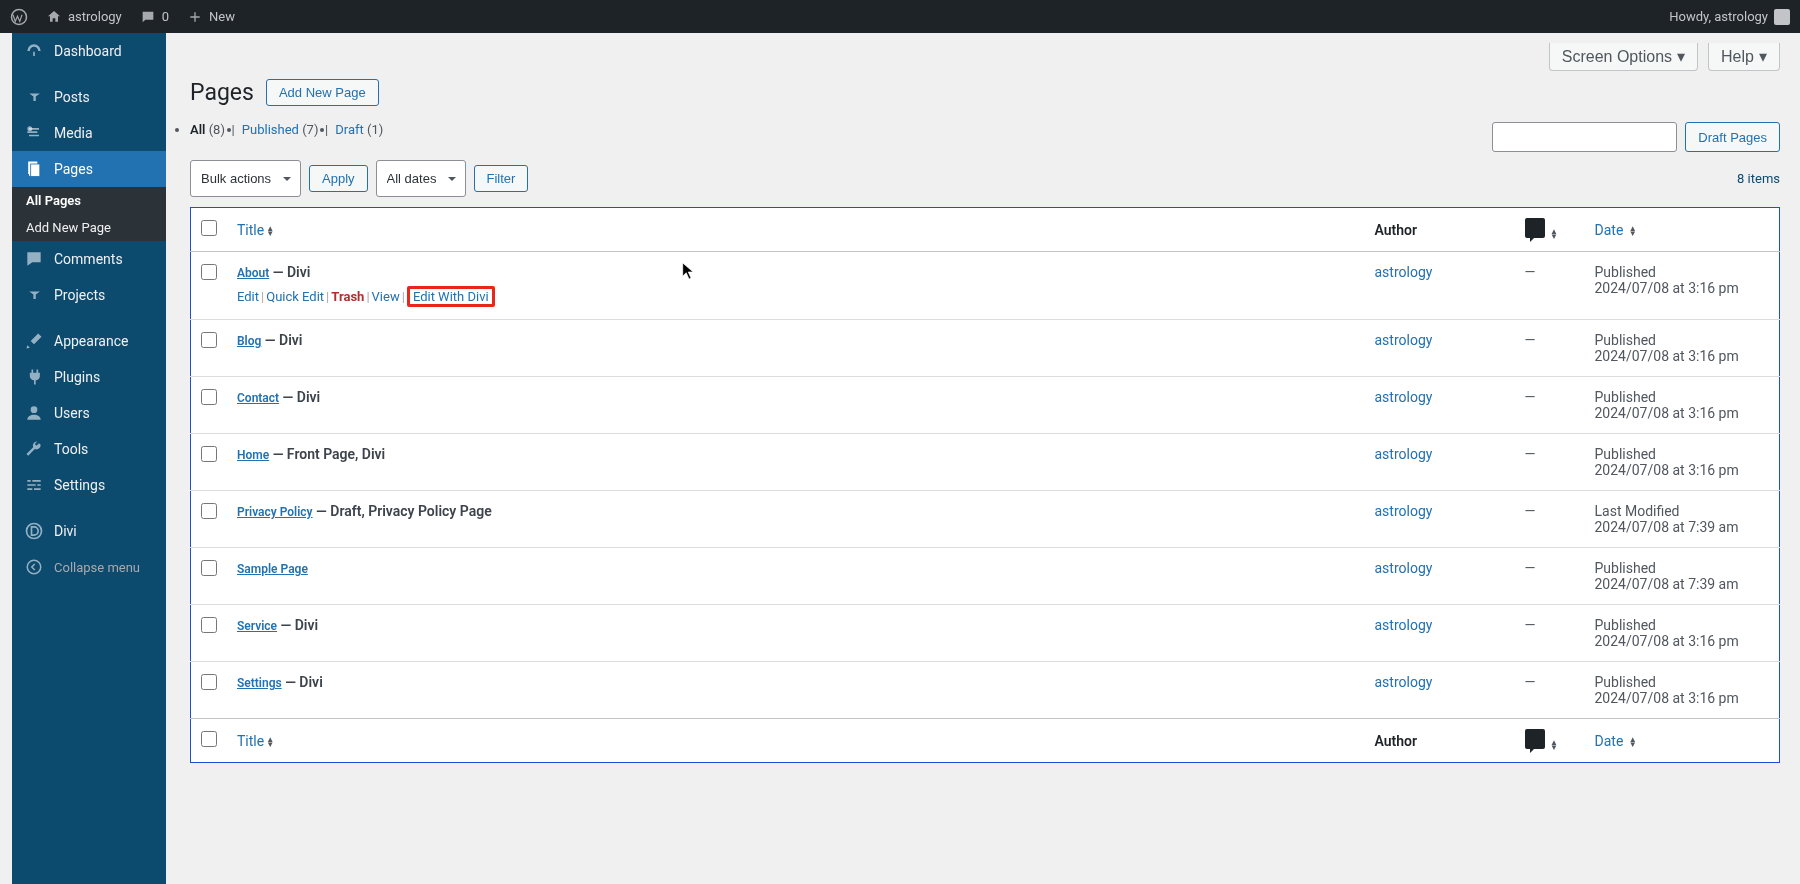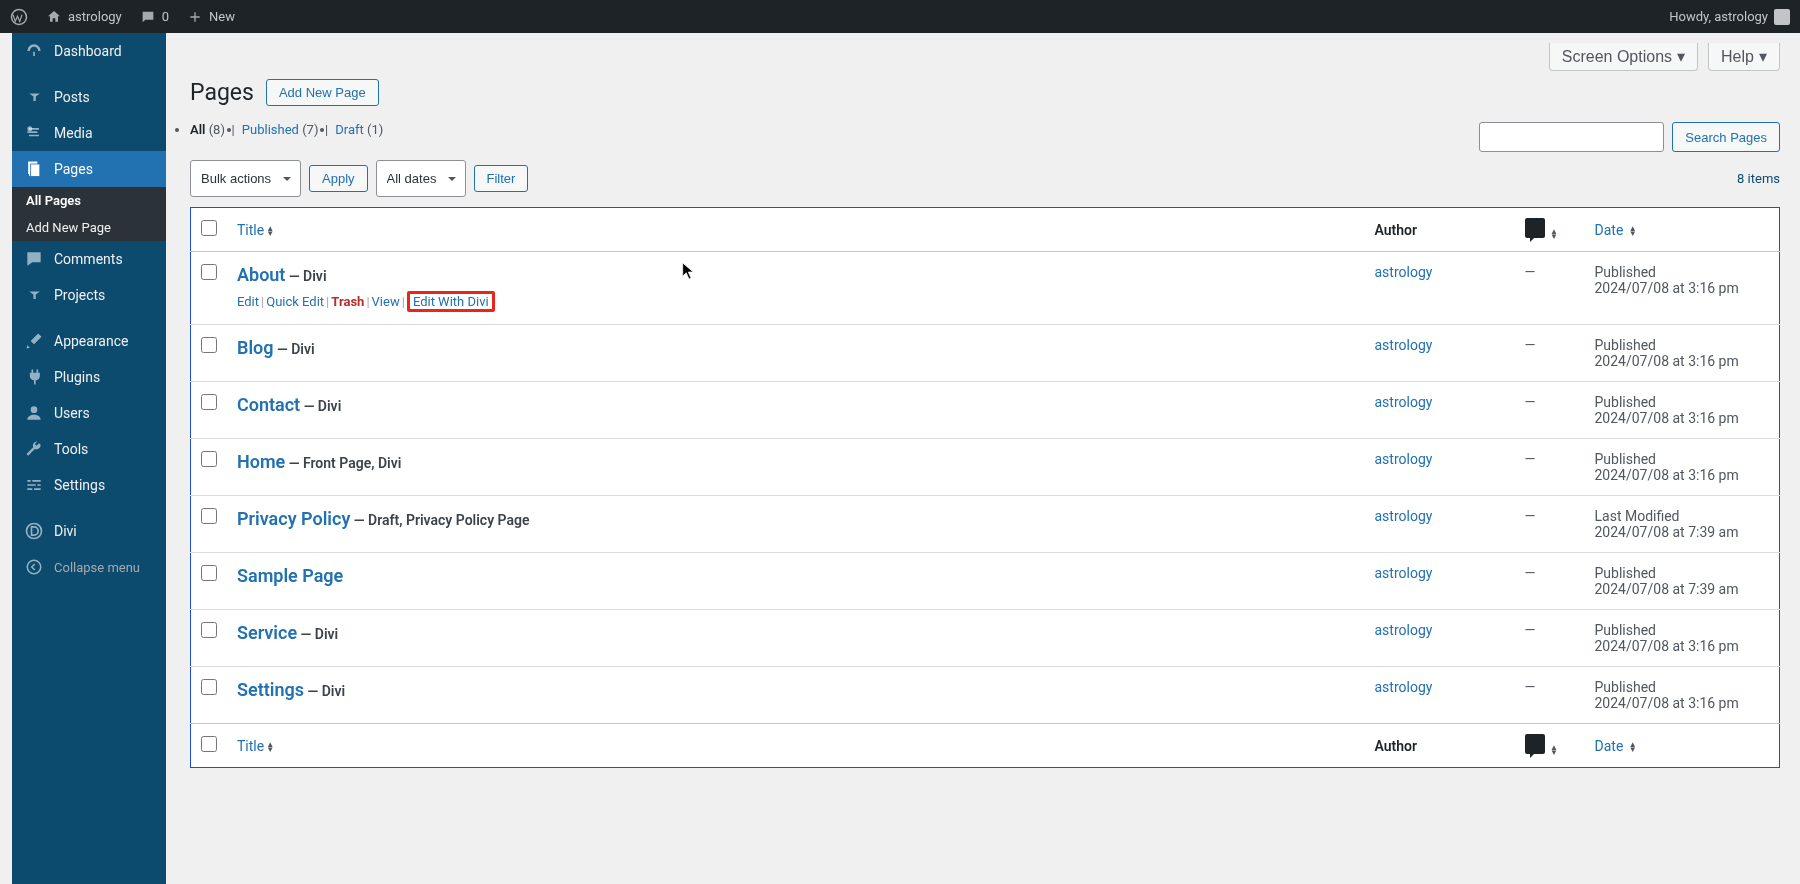--- a/index.html
+++ b/index.html
@@ -51,21 +51,21 @@
 .wp-list-table tfoot th { border-bottom: none; border-top: 1px solid #c3c4c7;}
 .wp-list-table thead th.col-author, .wp-list-table tfoot th.col-author { color: #1d2327; font-weight: 600;}
 .wp-list-table tbody tr { border-bottom: 1px solid #dcdcde;}
 .wp-list-table tbody tr:last-child { border-bottom: none;}
 .wp-list-table td { padding: 12px 10px; vertical-align: top; font-size: 14px; color: #50575e;}
 .col-cb { width: 30px; }
 .col-title { width: auto; }
 .col-author { width: 150px; }
 .col-comments { width: 70px; }
 .col-date { width: 195px; }
-.title-link { color: #2271b1; font-weight: 600; font-size: 18px;}
+.title-link { color: #2271b1; font-weight: 600; font-size: 12px; text-decoration: underline;}
 .post-state { color: #3c434a; font-weight: 600; }
 .row-actions { font-size: 13px; color: #a7aaad; margin-top: 6px;}
 .row-actions a { color: #2271b1; }
 .row-actions .trash a { color: #b32d2e; font-weight: bold; }
 .row-actions .sep { color: #a7aaad; padding: 0 2px;}
 .author-link { color: #2271b1; }
 .date-cell { color: #50575e; }
 .comment-dash { color: #50575e; }
 .sort-arrow { display: inline-flex; flex-direction: column; margin-left: 2px; font-size: 8px; line-height: 5px; color:#50575e; vertical-align: middle;}
 .cb-input { width: 16px; height: 16px; border: 1px solid #8c8f94; border-radius: 4px; cursor: pointer; }
@@ -253,21 +253,21 @@
   </div>
 
   <div style="display:flex; justify-content:space-between; align-items:flex-start;">
   <ul class="subsubsub">
     <li><strong><span>All</span></strong> <span class="count">(8)</span> &nbsp;|&nbsp;</li>
     <li><a href="#"><span>Published</span></a> <span class="count">(7)</span> &nbsp;|&nbsp;</li>
     <li><a href="#"><span>Draft</span></a> <span class="count">(1)</span></li>
   </ul>
   <div class="top-right-search">
     <input type="text" class="search-input" style="">
-    <button class="btn-outline">Search Pages</button>
+    <button class="btn-outline">Draft Pages</button>
   </div>
   </div>
 
   <div class="tablenav">
     <div class="tablenav-left">
       <span class="select-wrap">
           <select class="select"><option>Bulk actions</option></select>
         </span>
       <button class="btn-outline">Apply</button>
       <span class="select-wrap">

